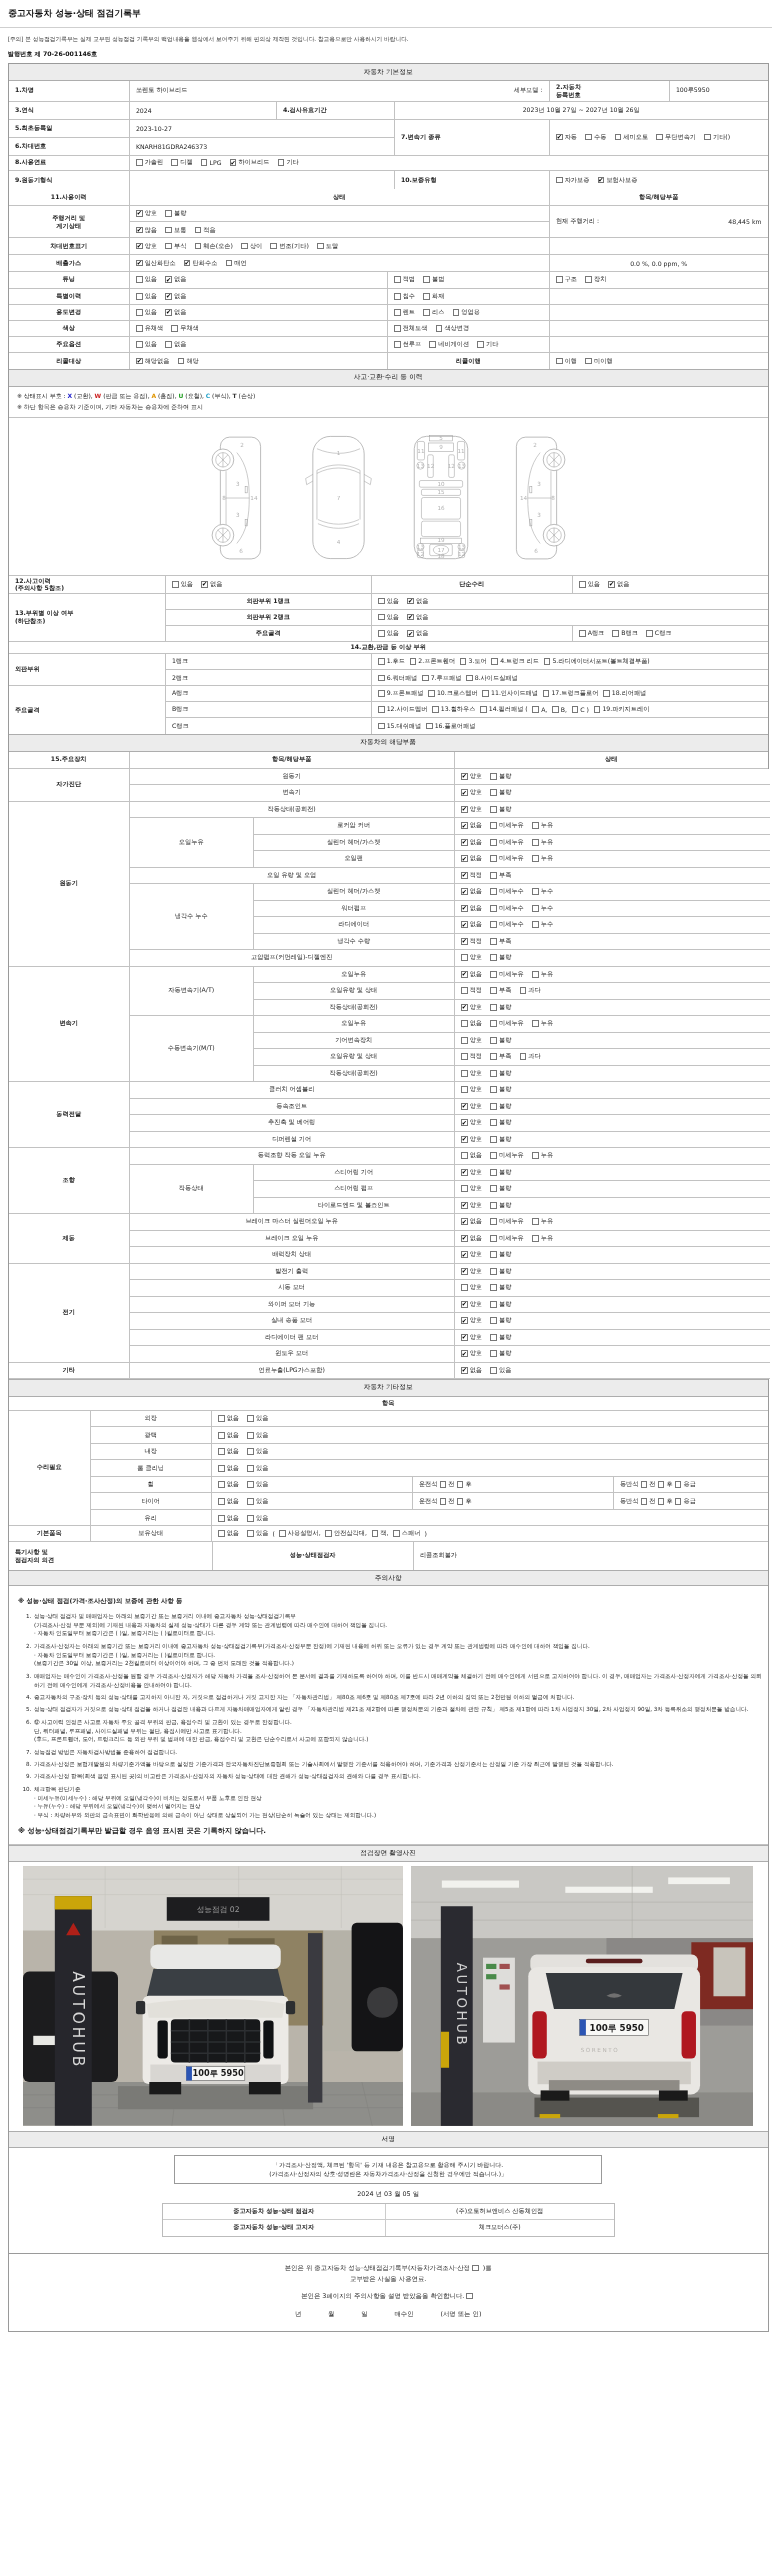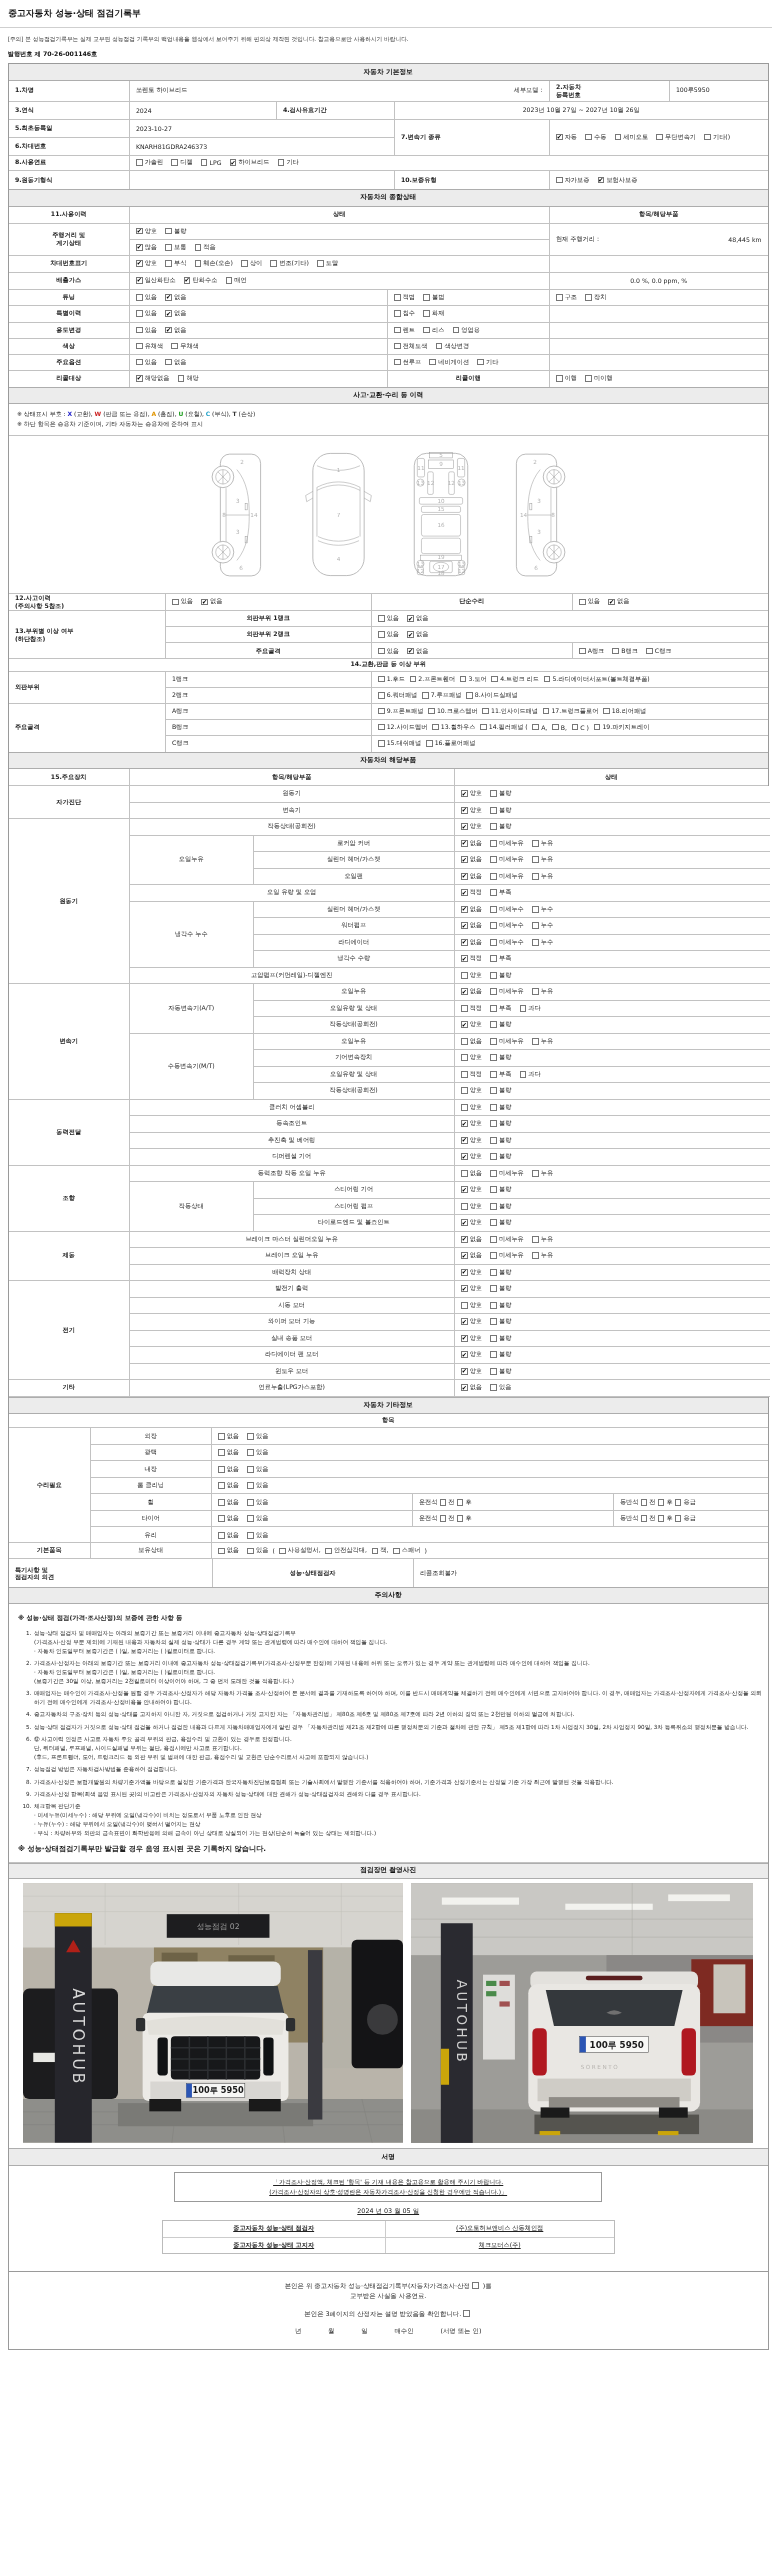--- a/index.html
+++ b/index.html
@@ -1,21 +1,21 @@
 <!DOCTYPE html>
 <html style="font-size:8.2px"><head>
 <meta charset="utf-8">
 <style>
   html,body{margin:0;padding:0;background:#fff;}
   body{width:773px;height:2576px;font-family:"DejaVu Sans","Liberation Sans",sans-serif;color:#222;font-size:6.2px;}
   .titlebar{height:27px;display:flex;align-items:center;padding-left:8.2px;border-bottom:0.5px solid #cfcfcf;font-size:8.8px;font-weight:bold;color:#111;}
   .notice{margin:8.2px 0 0 7.7px;font-size:5.7px;color:#333;}
   .issue{margin:6.2px 0 4.1px 7.7px;font-size:6.2px;font-weight:bold;color:#111;}
   .container{margin-left:7.7px;width:761px;border:0.5px solid #9a9a9a;box-sizing:border-box;background:#fff;}
-  .band{height:15.5px;background:#ececec;border-top:0.5px solid #adadad;border-bottom:0.5px solid #adadad;display:flex;align-items:center;justify-content:center;font-weight:bold;font-size:6.7px;color:#111;}
+  .band{height:15.5px;background:#ececec;border-top:0.5px solid #adadad;border-bottom:0.5px solid #adadad;display:flex;align-items:center;justify-content:center;font-weight:normal;font-size:6.7px;color:#111;}
   .band:first-child{border-top:none;}
   .tr{display:flex;border-bottom:0.5px solid #c2c2c2;background:#fff;box-sizing:border-box;}
   .td{display:flex;align-items:center;border-right:0.5px solid #c2c2c2;padding:0 6.2px;box-sizing:border-box;min-height:100%;}
   .td.noR{border-right:none;}
   .lab{font-weight:bold;color:#222;}
   .ctr{justify-content:center;text-align:center;}
   .col{display:flex;flex-direction:column;box-sizing:border-box;}
   .subrow{display:flex;border-bottom:0.5px solid #c2c2c2;box-sizing:border-box;}
   .subrow:last-child{border-bottom:none;}
   .two-line{display:flex;flex-direction:column;justify-content:center;line-height:7.7px;}
@@ -151,21 +151,20 @@
             <span class="bx"></span>
             <span>자가보증</span>
           </span>
           <span class="cb">
             <span class="bx">✔</span>
             <span>보험사보증</span>
           </span>
         </div>
     </div>
 
-    <div class="band">자동차의 종합상태</div>
     <div class="tr" style="height:17px;">
       <div class="td lab ctr" style="width:121px;">11.사용이력</div>
       <div class="td lab ctr" style="width:420px;">상태</div>
       <div class="td noR lab ctr" style="flex:1;">항목/해당부품</div>
     </div>
     <div class="tr" style="height:32px;">
       <div class="td lab ctr" style="width:121px;">
         <span class="two-line ctr">
             <span>주행거리 및</span>
             <span>계기상태</span>
@@ -1618,21 +1617,21 @@
         <text x="400" y="320" text-anchor="middle" font-size="17" font-weight="bold" fill="#1a1a1a">100루 5950</text>
         <text x="330" y="362" font-size="11" fill="#b8b5b0" letter-spacing="3">SORENTO</text>
         <rect x="246" y="380" width="298" height="44" fill="#cfccc6"></rect>
         <rect x="268" y="416" width="254" height="20" fill="#8e8b85"></rect>
         <rect x="252" y="436" width="56" height="20" fill="#1a1a1a"></rect>
         <rect x="482" y="436" width="56" height="20" fill="#1a1a1a"></rect>
       </svg>
     </div>
 
     <div class="band">서명</div>
-    <div style="padding:2.1px 0 3.1px 0;text-decoration:underline;">
+    <div style="padding:2.1px 0 3.1px 0;">
       <div class="sign-quote">
         <div>「가격조사·산정액, 체크된 '항목' 등 기재 내용은 참고용으로 활용해 주시기 바랍니다.</div>
         <div>(가격조사·산정자의 상호·성명란은 자동차가격조사·산정을 신청한 경우에만 적습니다.)」</div>
       </div>
       <div class="sign-date">2024 년 03 월 05 일</div>
       <div class="sign-table">
         <div class="sign-row">
           <div class="sl">중고자동차 성능·상태 점검자</div>
           <div class="sv">(주)오토허브앤비스 산동체인점</div>
         </div>
@@ -1644,21 +1643,21 @@
     </div>
 
     <div class="gap"></div>
 
     <div class="confirm">
       <div>
         <span>본인은 위 중고자동차 성능·상태점검기록부(자동차가격조사·산정 </span><span class="bx"></span><span> )를</span>
       </div>
       <div>교부받은 사실을 사용연료.</div>
       <div class="row2">
-        <span>본인은 3페이지의 산정자는 설명 받았음을 확인합니다.</span> <span class="bx"></span>
+        <span>본인은 3페이지의 주의사항을 설명 받았음을 확인합니다.</span> <span class="bx"></span>
       </div>
       <div class="row2 dash-words">
         <span>년</span><span>월</span><span>일</span><span>매수인</span><span>(서명 또는 인)</span>
       </div>
     </div>
   </div>
 </div>
 
 
 </body></html>

